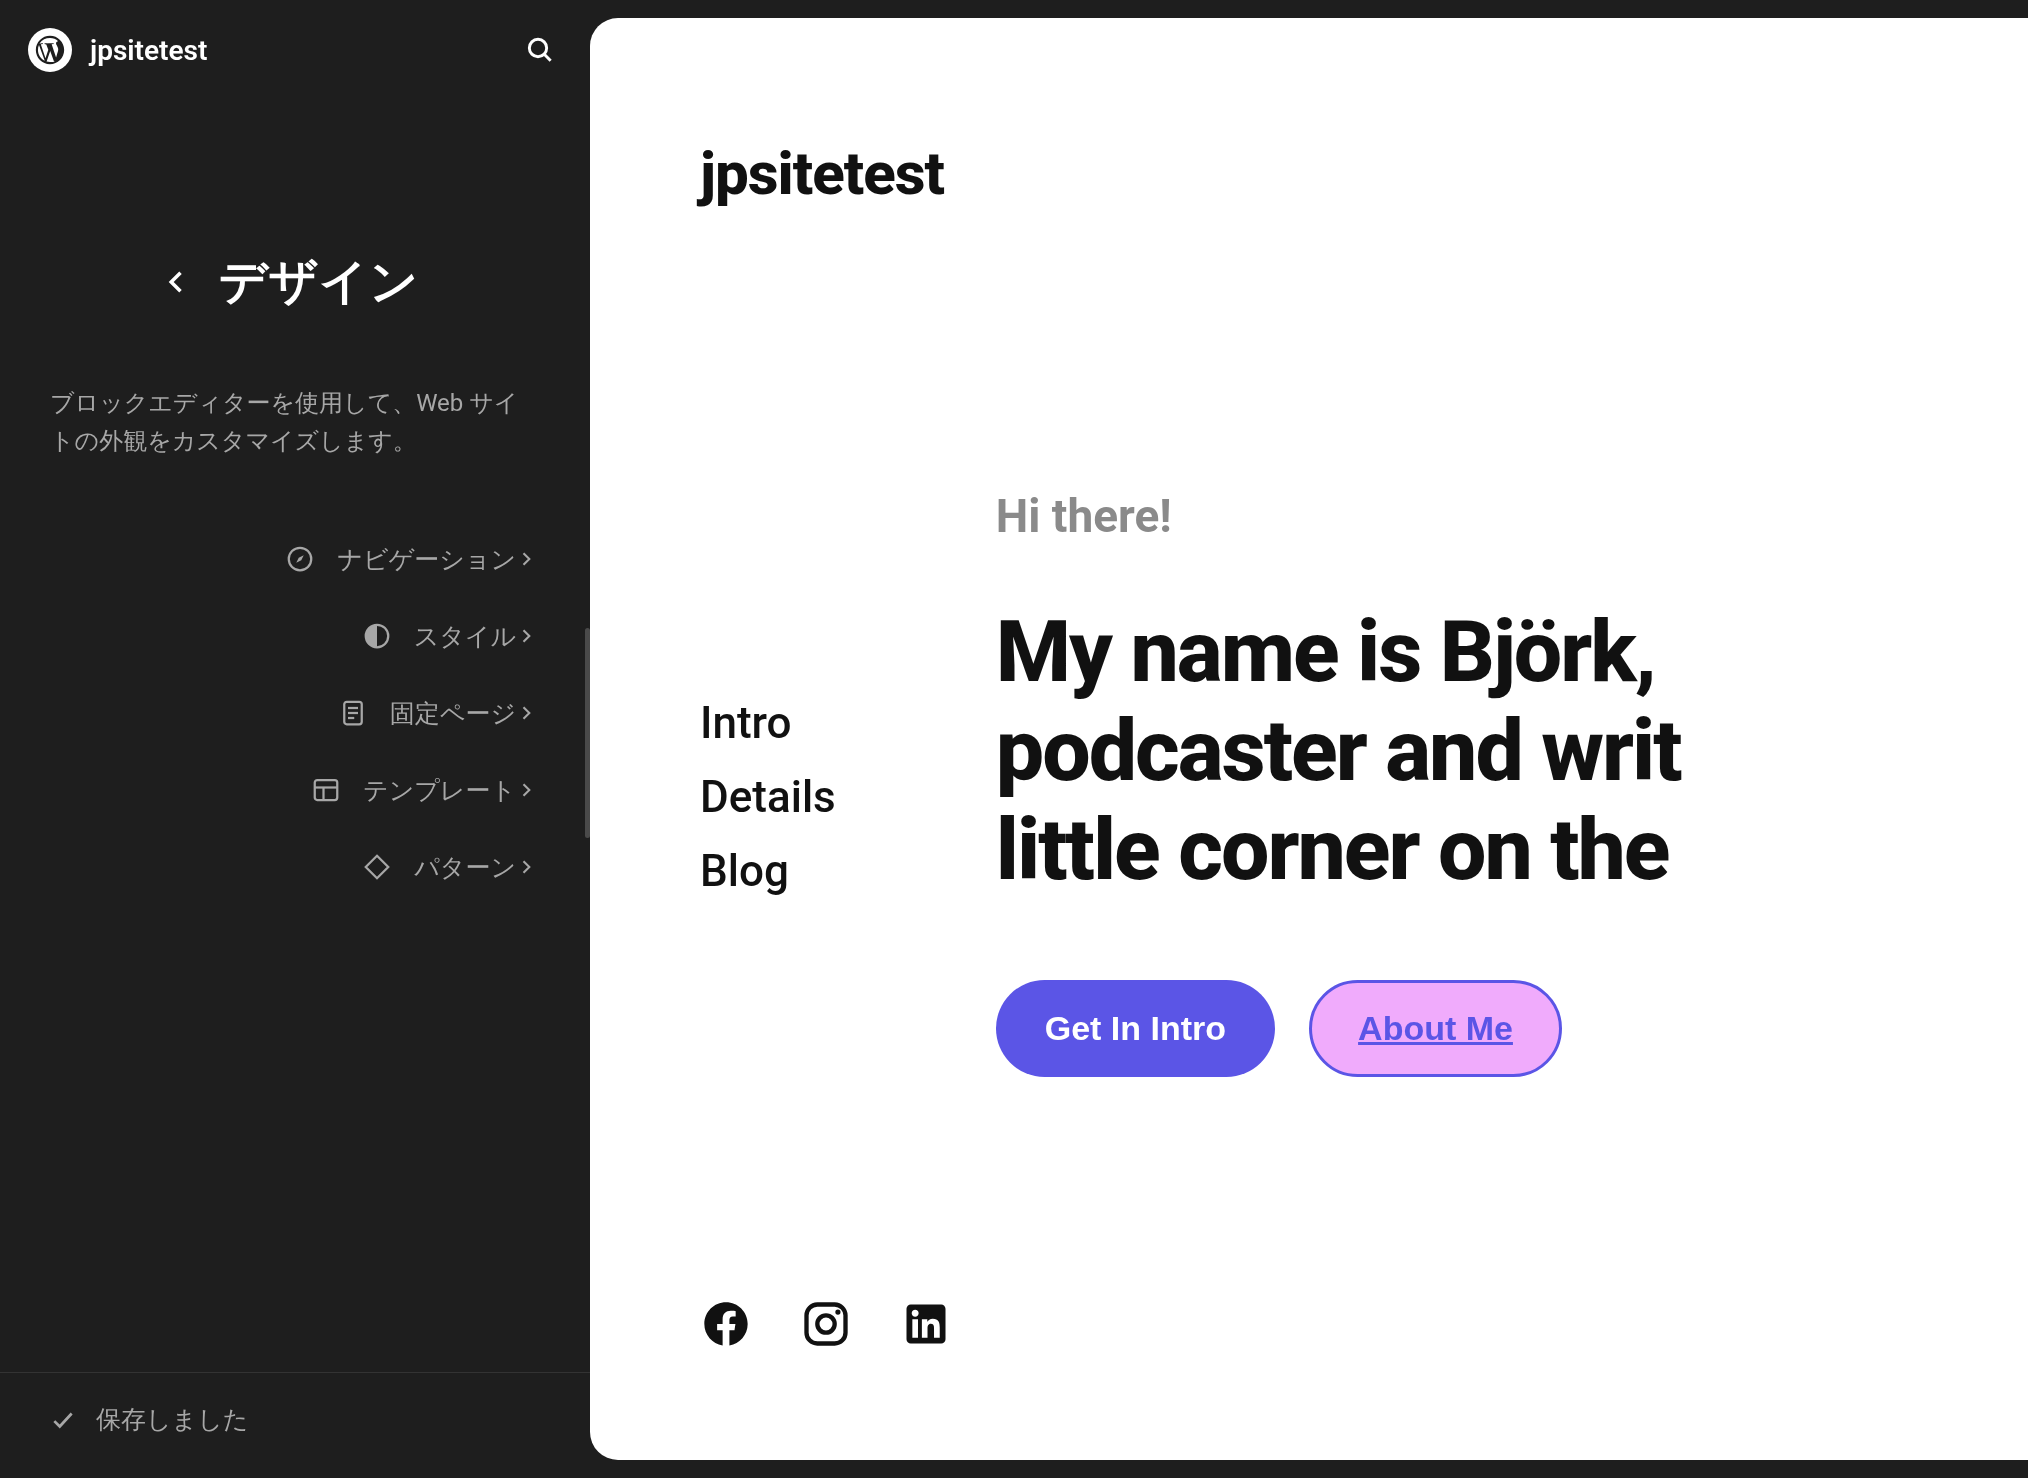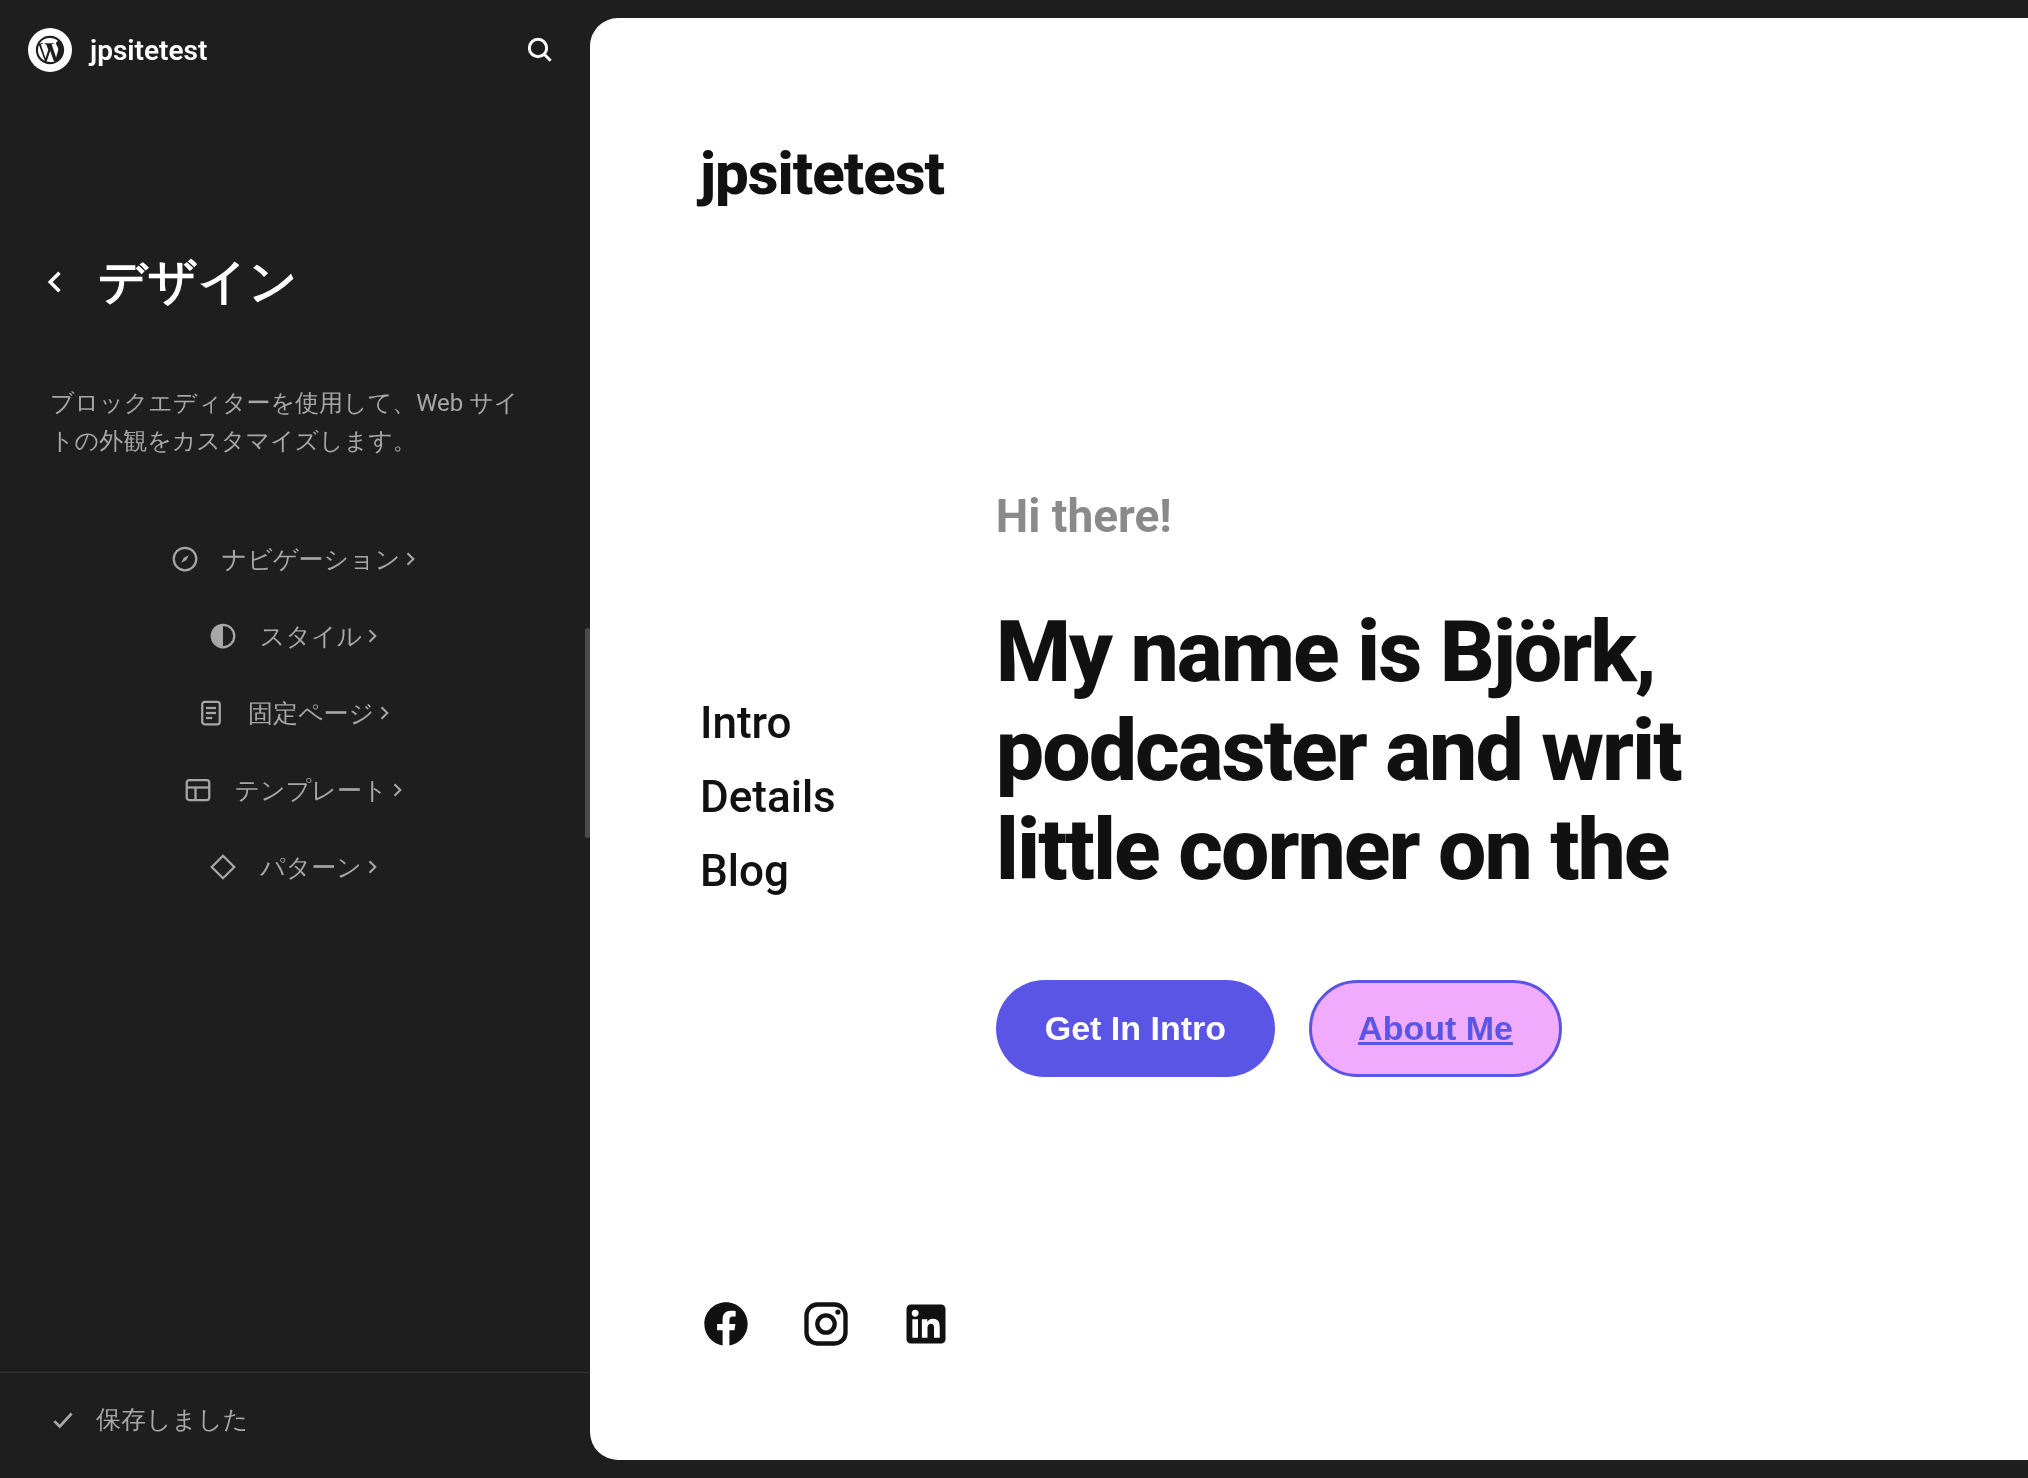--- a/index.html
+++ b/index.html
@@ -27,31 +27,32 @@
     width: 44px; height: 44px; border-radius: 50%;
     background: #fff; color: #1e1e1e;
     display: flex; align-items: center; justify-content: center;
   }
   .site-name { font-size: 28px; font-weight: 600; color: #fff; }
   .search-btn { width: 36px; height: 36px; display:flex; align-items:center; justify-content:center; color:#fff; cursor:pointer; }
 
   .panel-header {
     display: flex; align-items: center; gap: 28px;
     padding: 150px 50px 30px 42px;
+    justify-content: center;
   }
   .back-chevron { color: #fff; width: 28px; height: 28px; display:flex; align-items:center; justify-content:center; cursor:pointer; }
   .panel-title { font-size: 48px; font-weight: 700; color: #fff; letter-spacing: 1px; }
   .panel-desc {
     padding: 0 50px 60px 50px;
     font-size: 24px; line-height: 1.6; color: #a7a7a7; margin-top: 40px;
   }
 
   .menu { display:flex; flex-direction:column; padding: 0 30px; position:relative; }
   .menu-item {
-    display:flex; align-items:center; justify-content:center;
+    display:flex; align-items:center; justify-content:flex-end;
     padding: 22px 24px; border-radius: 6px; cursor:pointer;
     color:#a7a7a7;
   }
   .menu-item-left { display:flex; align-items:center; gap: 22px; }
   .menu-icon { width: 30px; height: 30px; display:flex; align-items:center; justify-content:center; }
   .menu-label { font-size: 25px; }
   .menu-chevron { width:20px; height:20px; }
 
   .scroll-indicator {
     position:absolute; right:0; top:628px; width:5px; height:210px;

